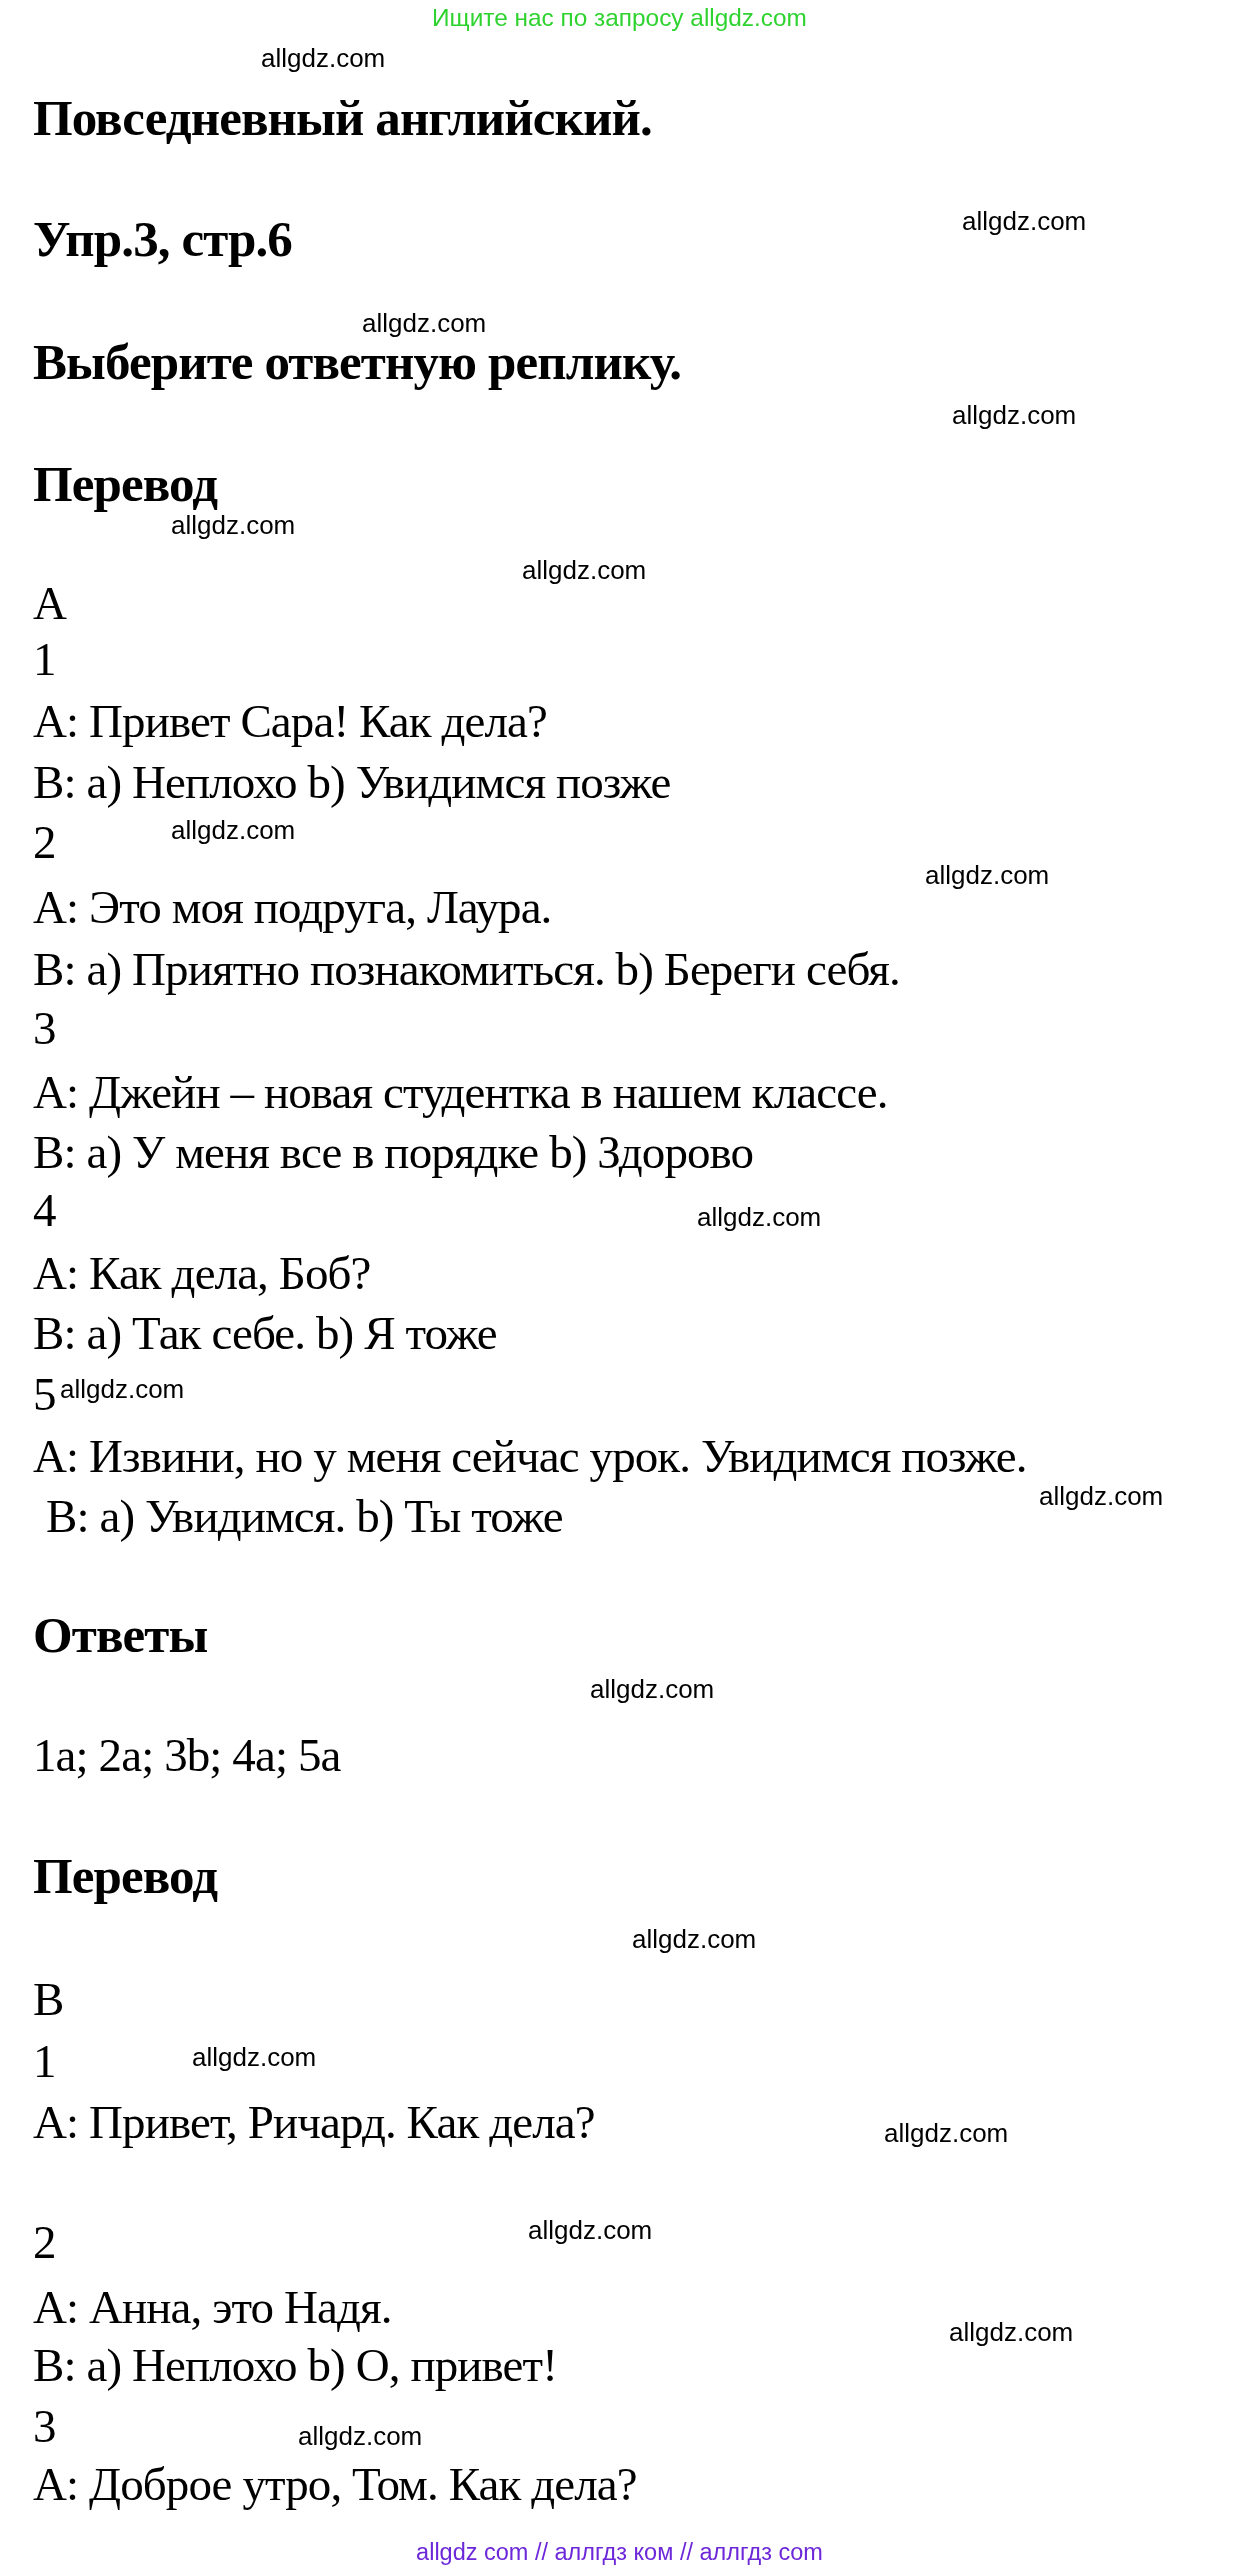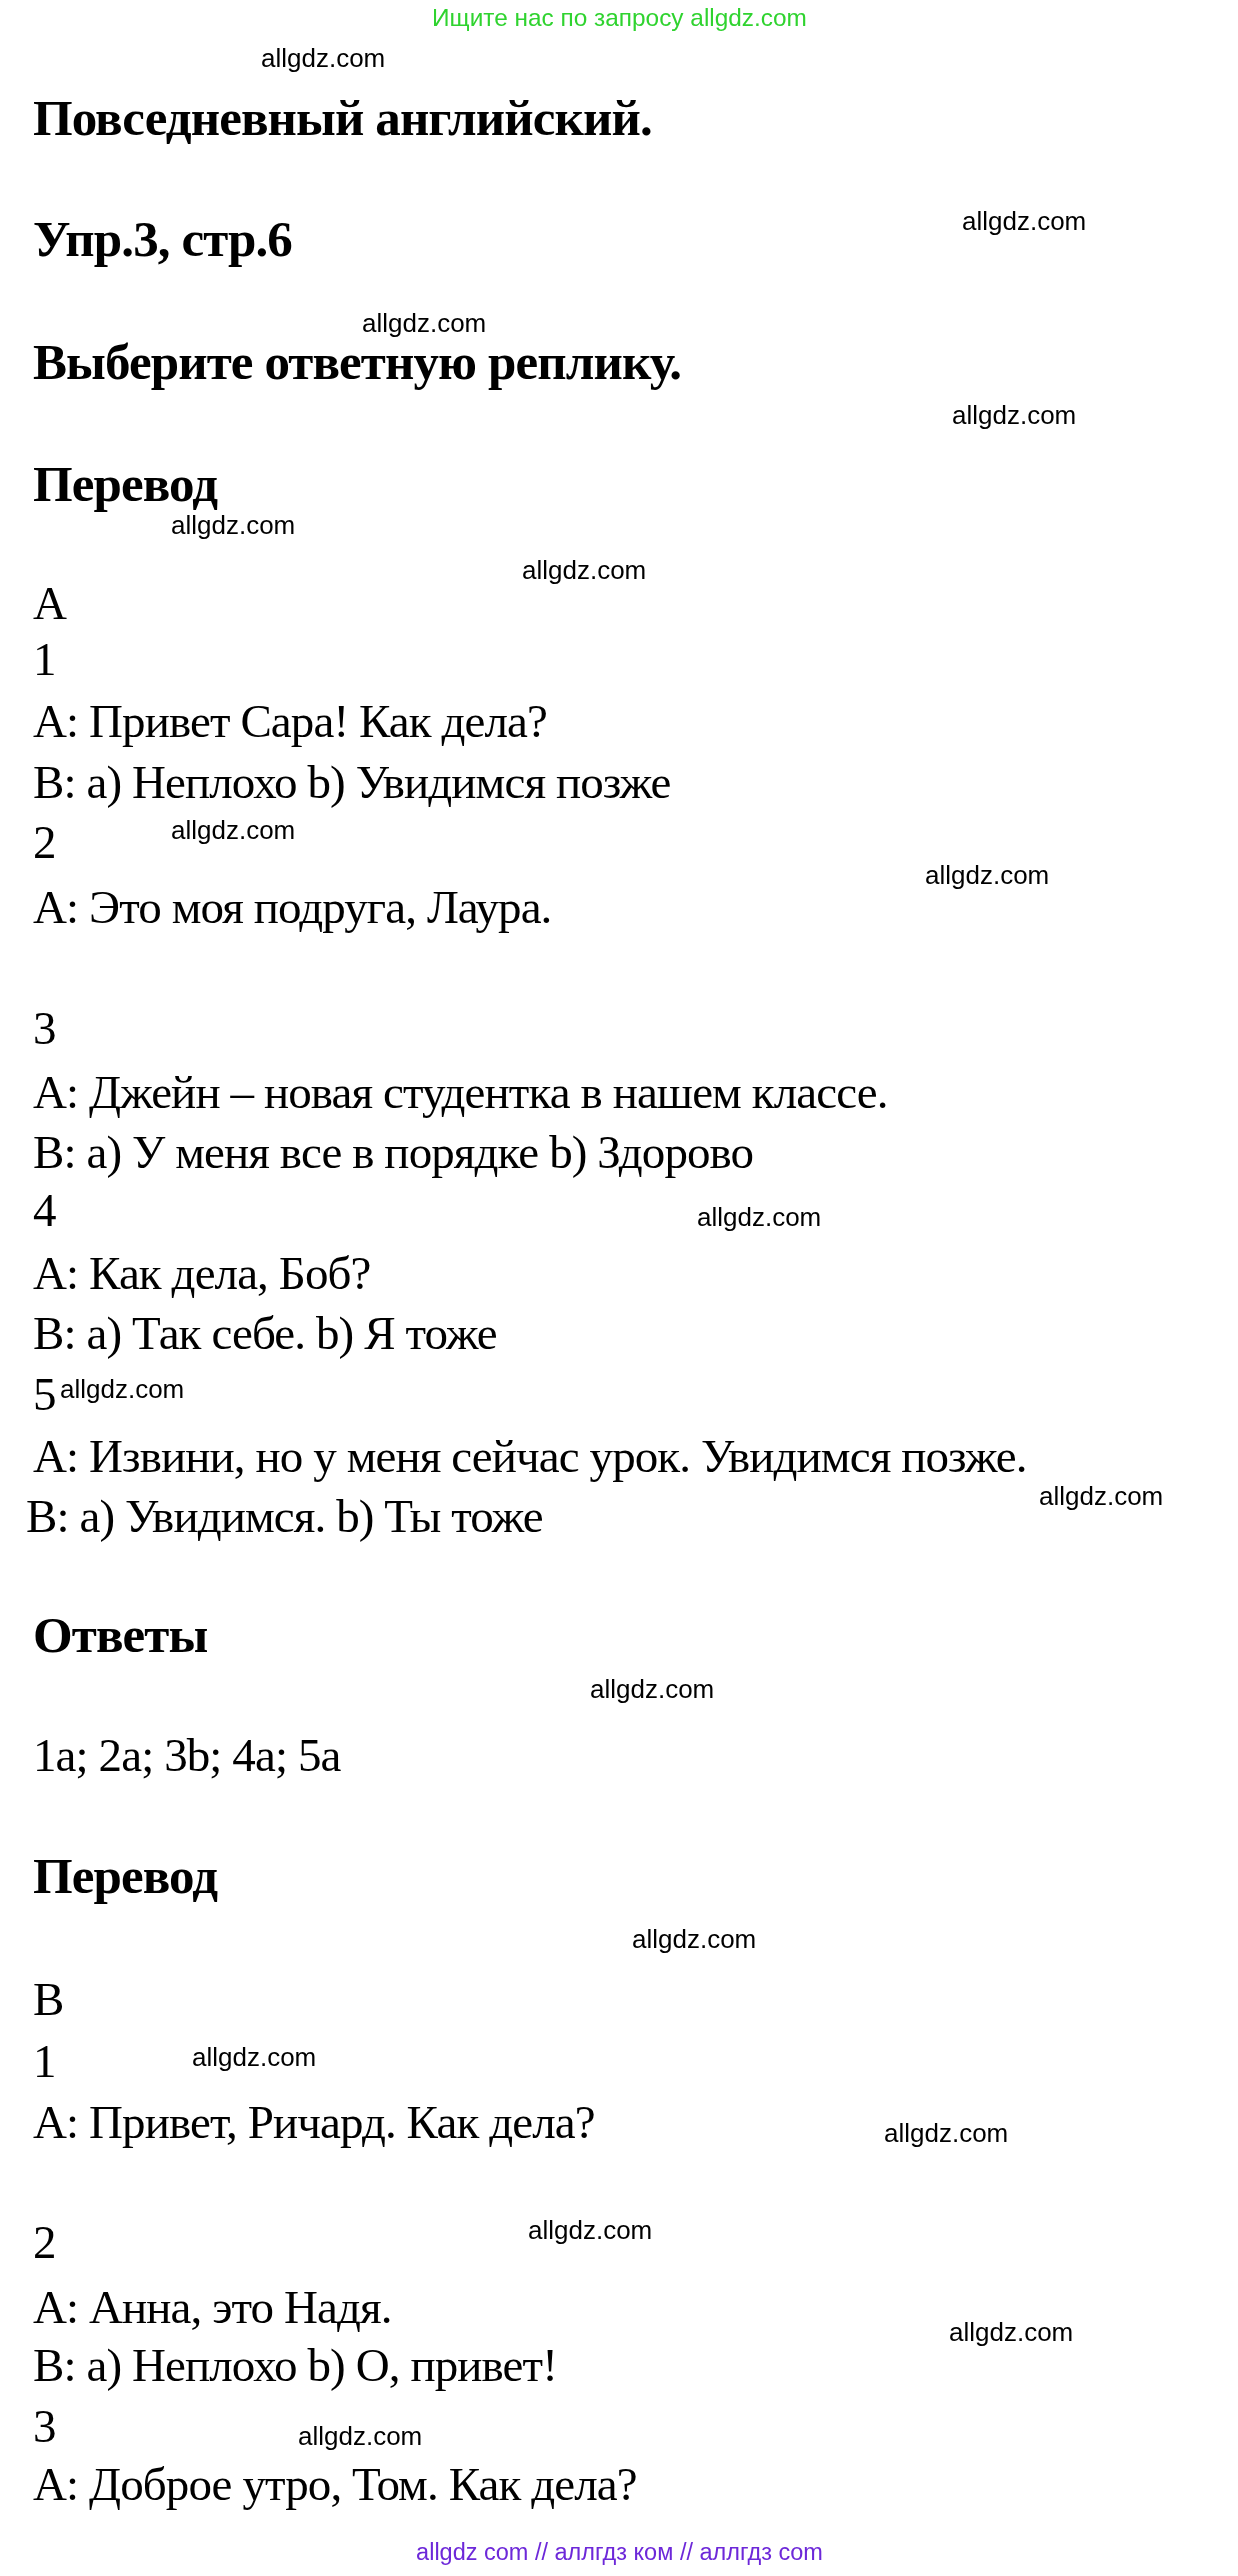--- a/index.html
+++ b/index.html
@@ -87,32 +87,33 @@
   <div class="h" style="left:33px; top:455px">Перевод</div>
 
   <div class="t" style="left:33px; top:576px">A</div>
 
   <div class="t" style="left:33px; top:632px">1</div>
   <div class="t" style="left:33px; top:694px">А: Привет Сара! Как дела?</div>
   <div class="t" style="left:33px; top:755px">В: а) Неплохо b) Увидимся позже</div>
 
   <div class="t" style="left:33px; top:815px">2</div>
   <div class="t" style="left:33px; top:880px">А: Это моя подруга, Лаура.</div>
+  <div class="t" style="left:33px; top:942px">В: а) Приятно познакомиться. b) Береги себя.</div>
 
   <div class="t" style="left:33px; top:1001px">3</div>
   <div class="t" style="left:33px; top:1125px">В: а) У меня все в порядке b) Здорово</div>
   <div class="t" style="left:33px; top:1065px">А: Джейн – новая студентка в нашем классе.</div>
 
   <div class="t" style="left:33px; top:1183px">4</div>
   <div class="t" style="left:33px; top:1246px">А: Как дела, Боб?</div>
   <div class="t" style="left:33px; top:1306px">В: а) Так себе. b) Я тоже</div>
 
   <div class="t" style="left:33px; top:1367px">5</div>
   <div class="t" style="left:33px; top:1429px">А: Извини, но у меня сейчас урок. Увидимся позже.</div>
-  <div class="t" style="left:26px; top:1489px">В: а) Увидимся. b) Ты тоже</div>
+  <div class="t" style="left:46px; top:1489px">В: а) Увидимся. b) Ты тоже</div>
 
   <div class="h" style="left:33px; top:1606px">Ответы</div>
   <div class="t" style="left:33px; top:1728px">1a; 2a; 3b; 4a; 5a</div>
 
   <div class="h" style="left:33px; top:1847px">Перевод</div>
   <div class="t" style="left:33px; top:1972px">B</div>
 
   <div class="t" style="left:33px; top:2034px">1</div>
   <div class="t" style="left:33px; top:2095px">А: Привет, Ричард. Как дела?</div>
 

